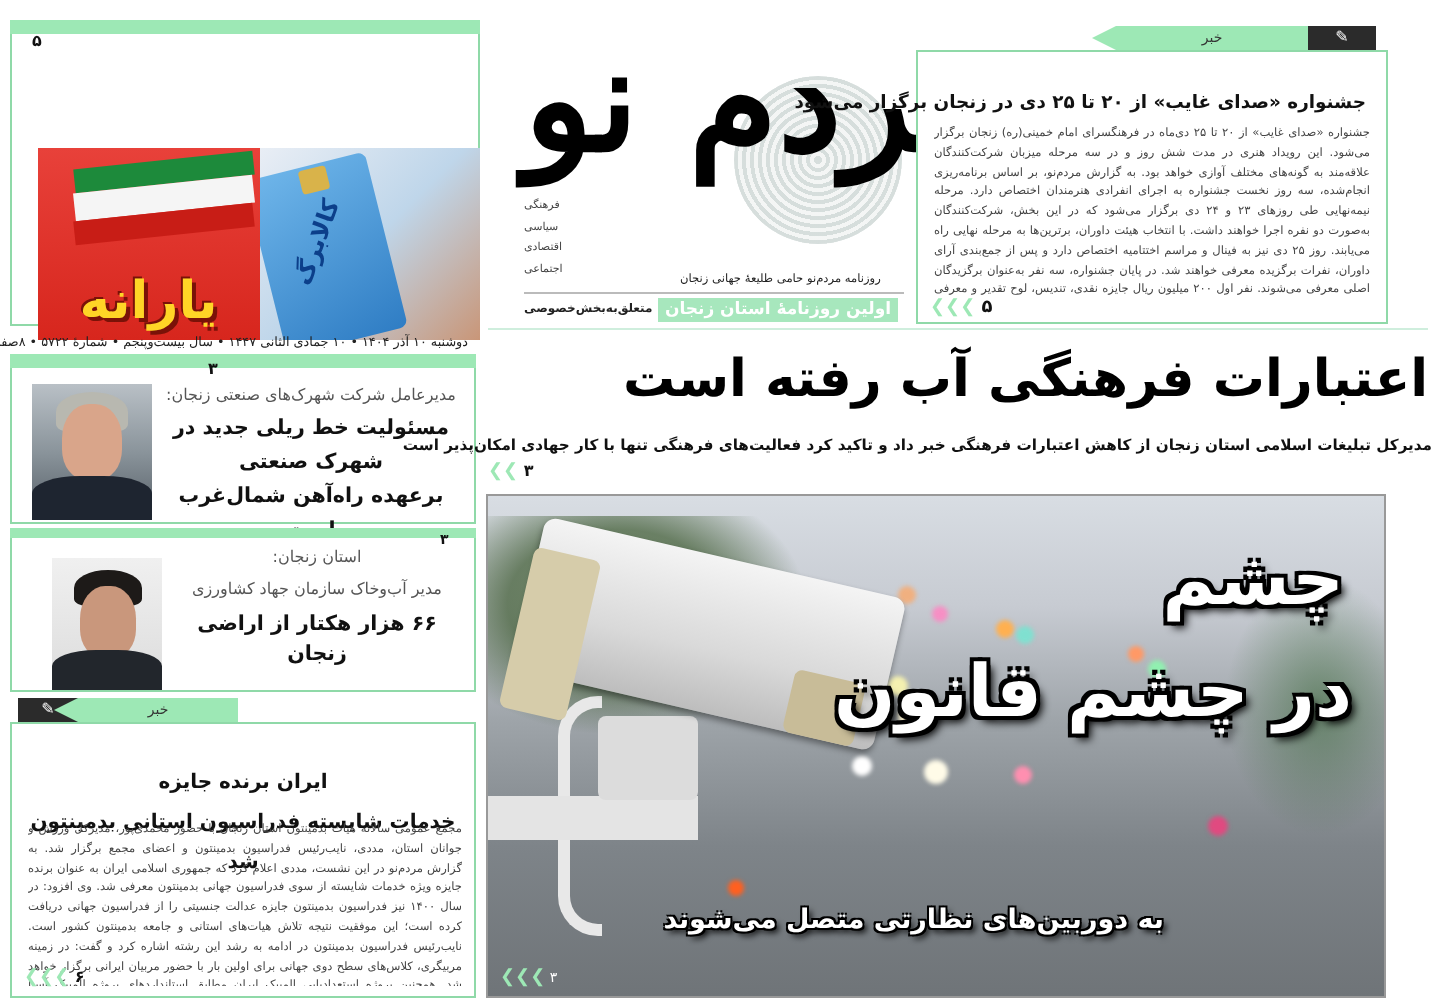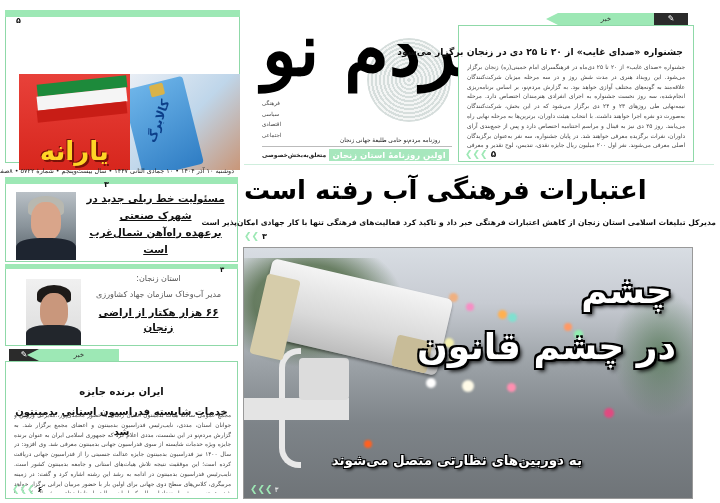--- a/index.html
+++ b/index.html
@@ -29,21 +29,21 @@
 
   .dateline { position: absolute; top: 167px; left: 4px; width: 230px; font-size: 6.4px; color: #222; white-space: nowrap; text-align: right; }
 
   
   .person-card .title { position: absolute; text-align: center; }
   .portrait { position: absolute; background: linear-gradient(180deg,#9aa3a8 0%,#6f7a80 40%,#2f3a44 100%); overflow: hidden; }
   .portrait .face { position: absolute; left: 50%; transform: translateX(-50%); border-radius: 45% 45% 40% 40%; background: #d9a58a; }
   .portrait .hair { position: absolute; left: 50%; transform: translateX(-50%); border-radius: 50% 50% 20% 20%; }
   .portrait .suit { position: absolute; bottom: 0; left: 0; right: 0; background: #1e2530; border-radius: 40% 40% 0 0; }
   .sub { font-size: 8px; color: #555; }
-  .bold { font-size: 10.3px; font-weight: bold; color: #111; line-height: 17px; text-decoration: underline; }
+  .bold { font-size: 10.3px; font-weight: bold; color: #111; line-height: 17px; }
 
   
   .ribbon { position: absolute; height: 12px; display: flex; direction: ltr; }
   .ribbon .pen { width: 30px; height: 12px; background: #2b2b2b; color: #fff; font-size: 8px; text-align: center; line-height: 12px; }
   .ribbon .khabar { height: 12px; background: #9de8b5; font-size: 7px; text-align: center; line-height: 12px; color: #333; position: relative; }
   .ribbon .khabar:before { content: ""; position: absolute; left: -12px; top: 0; border-top: 6px solid transparent; border-bottom: 6px solid transparent; border-right: 12px solid #9de8b5; }
 
   .body-text { font-size: 5.8px; line-height: 9.8px; color: #444; text-align: justify; }
 
   
@@ -52,21 +52,21 @@
   #mast .cats { position: absolute; top: 98px; left: 262px; font-size: 5.5px; color: #444; line-height: 10.5px; text-align: left; direction: rtl; width: 32px; }
   #mast .tagline { position: absolute; top: 137px; left: 340px; font-size: 5.8px; color: #222; white-space: nowrap; }
   #mast .rule { position: absolute; top: 146px; left: 262px; width: 190px; height: 1px; background: #bbb; }
   #mast .firstpaper { position: absolute; top: 149px; left: 329px; width: 120px; height: 12px; background: #a7e7bd; color: #fff; font-size: 8.5px; font-weight: bold; line-height: 12px; text-align: center; }
   #mast .owner { position: absolute; top: 151px; left: 262px; font-size: 6px; font-weight: bold; color: #222; white-space: nowrap; }
 
   
   #tr .headline { position: absolute; top: 20px; left: 6px; right: 10px; font-size: 9.2px; font-weight: bold; text-align: right; white-space: nowrap; }
 
   
-  .main-head { position: absolute; top: 172px; left: 244px; width: 470px; text-align: left; font-size: 26px; font-weight: 900; line-height: 36px; color: #000; letter-spacing: -0.5px; }
+  .main-head { position: absolute; top: 172px; left: 244px; width: 470px; text-align: right; font-size: 26px; font-weight: 900; line-height: 36px; color: #000; letter-spacing: -0.5px; }
   .main-lead { position: absolute; top: 218px; left: 244px; width: 472px; text-align: left; font-size: 7.6px; font-weight: bold; color: #111; white-space: nowrap; }
   .main-ref { position: absolute; top: 231px; left: 244px; font-size: 8px; font-weight: bold; }
 
   
   .hero { position: absolute; top: 247px; left: 243px; width: 450px; height: 252px; border: 1px solid #999; overflow: hidden;
           background: linear-gradient(180deg,#d8dde3 0%,#c7cbd2 22%,#9ea4a9 45%,#7e8489 70%,#6f7478 100%); }
   .hero .trees-l { position: absolute; top: 10px; left: 0; width: 160px; height: 110px; background: radial-gradient(ellipse at 40% 40%,#4d6b3a 0%,#3d5a30 40%,transparent 70%); opacity: .7; }
   .hero .trees-r { position: absolute; top: 40px; right: 0; width: 80px; height: 130px; background: radial-gradient(ellipse at 60% 50%,#3d6a3c 0%,transparent 70%); opacity: .6; }
   .hero .bokeh { position: absolute; border-radius: 50%; filter: blur(1px); }
   .hero .cam-body { position: absolute; top: 30px; left: 18px; width: 185px; height: 78px; background: linear-gradient(180deg,#f4f4f4 0%,#d9d9d9 60%,#bdbdbd 100%); transform: rotate(13deg); border-radius: 6px; box-shadow: 0 2px 3px rgba(0,0,0,.4); }
@@ -111,20 +111,21 @@
 
 <div class="box person-card" style="top:177px; left:5px; width:233px; height:85px;">
   <div class="greenbar" style="top:-1px; left:-1px; right:-1px;"></div>
   <span class="pagenum" style="top:2px; left:98px;">۳</span>
   <div class="portrait" style="top:14px; left:10px; width:60px; height:68px; background:linear-gradient(180deg,#b9c0c6 0%,#8a949b 50%,#555e66 100%);">
     <div class="hair" style="top:4px; width:36px; height:20px; background:#b8b8b0;"></div>
     <div class="face" style="top:10px; width:30px; height:38px;"></div>
     <div class="suit" style="height:22px;"></div>
   </div>
   <div class="title" style="top:12px; left:72px; right:4px;">
+    <div class="sub" style="line-height:16px;">مدیرعامل شرکت شهرک‌های صنعتی زنجان:</div>
     <div class="bold">
       <div>مسئولیت خط ریلی جدید در شهرک صنعتی</div>
       <div>برعهده راه‌آهن شمال‌غرب است</div>
     </div>
   </div>
 </div>
 
 <div class="box person-card" style="top:264px; left:5px; width:233px; height:82px;">
   <div class="greenbar" style="top:-1px; left:-1px; right:-1px; height:5px;"></div>
   <span class="pagenum" style="top:1px; left:214px; font-size:7px;">۳</span>

